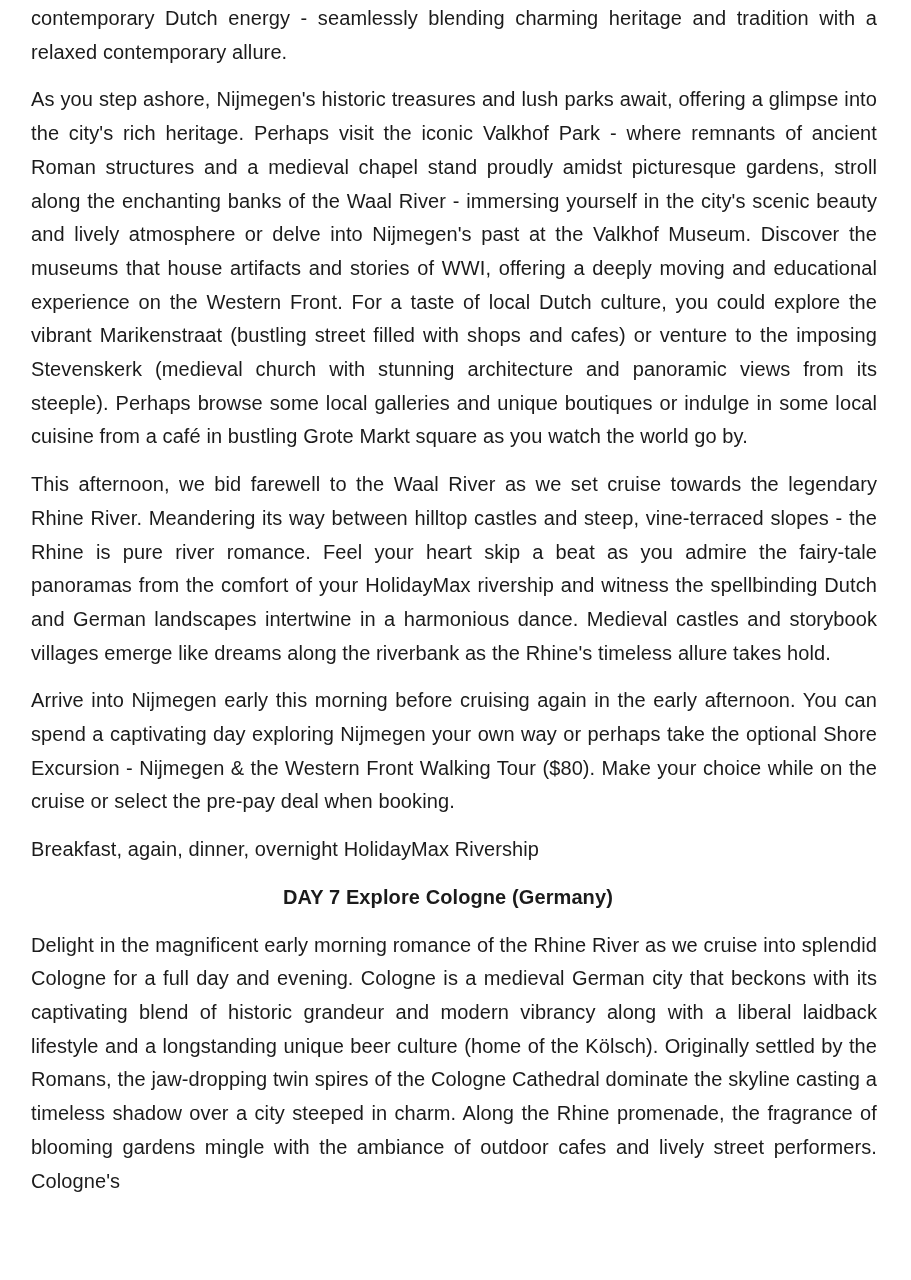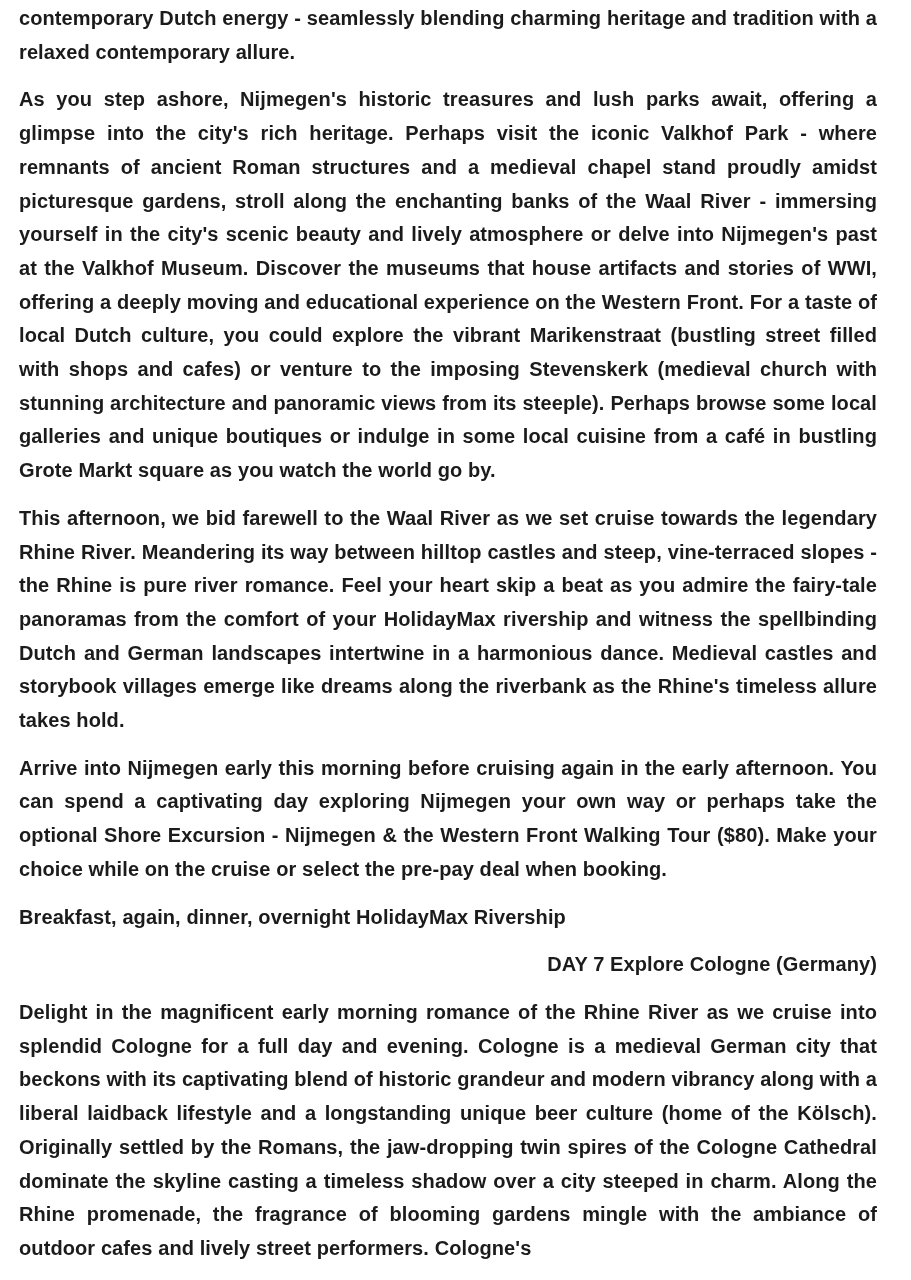--- a/index.html
+++ b/index.html
@@ -16,33 +16,33 @@
     box-sizing: border-box;
     width: 911px;
     height: 1280px;
     padding: 2px 34px 0 19px;
     background: #ffffff;
     font-family: "Liberation Sans", "DejaVu Sans", sans-serif;
     color: #1b1b1b;
     overflow: hidden;
   }
   .page p.body {
-    margin: 0 0 14px 0;
+    margin: 0 0 14px 12px;
     font-size: 20px;
     line-height: 33.7px;
     text-align: justify;
-    font-weight: 700;
+    font-weight: 400;
     letter-spacing: 0.1px;
   }
   .page h2.heading {
     margin: 0 0 14px 0;
     font-size: 20px;
     line-height: 33.7px;
     font-weight: 700;
-    text-align: right;
+    text-align: center;
     color: #1b1b1b;
     letter-spacing: 0.1px;
   }
 </style>
 </head>
 <body>
 
 <div class="page">
     <p class="body">contemporary Dutch energy - seamlessly blending charming heritage and tradition with a relaxed contemporary allure.</p>
     <p class="body">As you step ashore, Nijmegen's historic treasures and lush parks await, offering a glimpse into the city's rich heritage. Perhaps visit the iconic Valkhof Park - where remnants of ancient Roman structures and a medieval chapel stand proudly amidst picturesque gardens, stroll along the enchanting banks of the Waal River - immersing yourself in the city's scenic beauty and lively atmosphere or delve into Nijmegen's past at the Valkhof Museum. Discover the museums that house artifacts and stories of WWI, offering a deeply moving and educational experience on the Western Front. For a taste of local Dutch culture, you could explore the vibrant Marikenstraat (bustling street filled with shops and cafes) or venture to the imposing Stevenskerk (medieval church with stunning architecture and panoramic views from its steeple). Perhaps browse some local galleries and unique boutiques or indulge in some local cuisine from a café in bustling Grote Markt square as you watch the world go by.</p>

